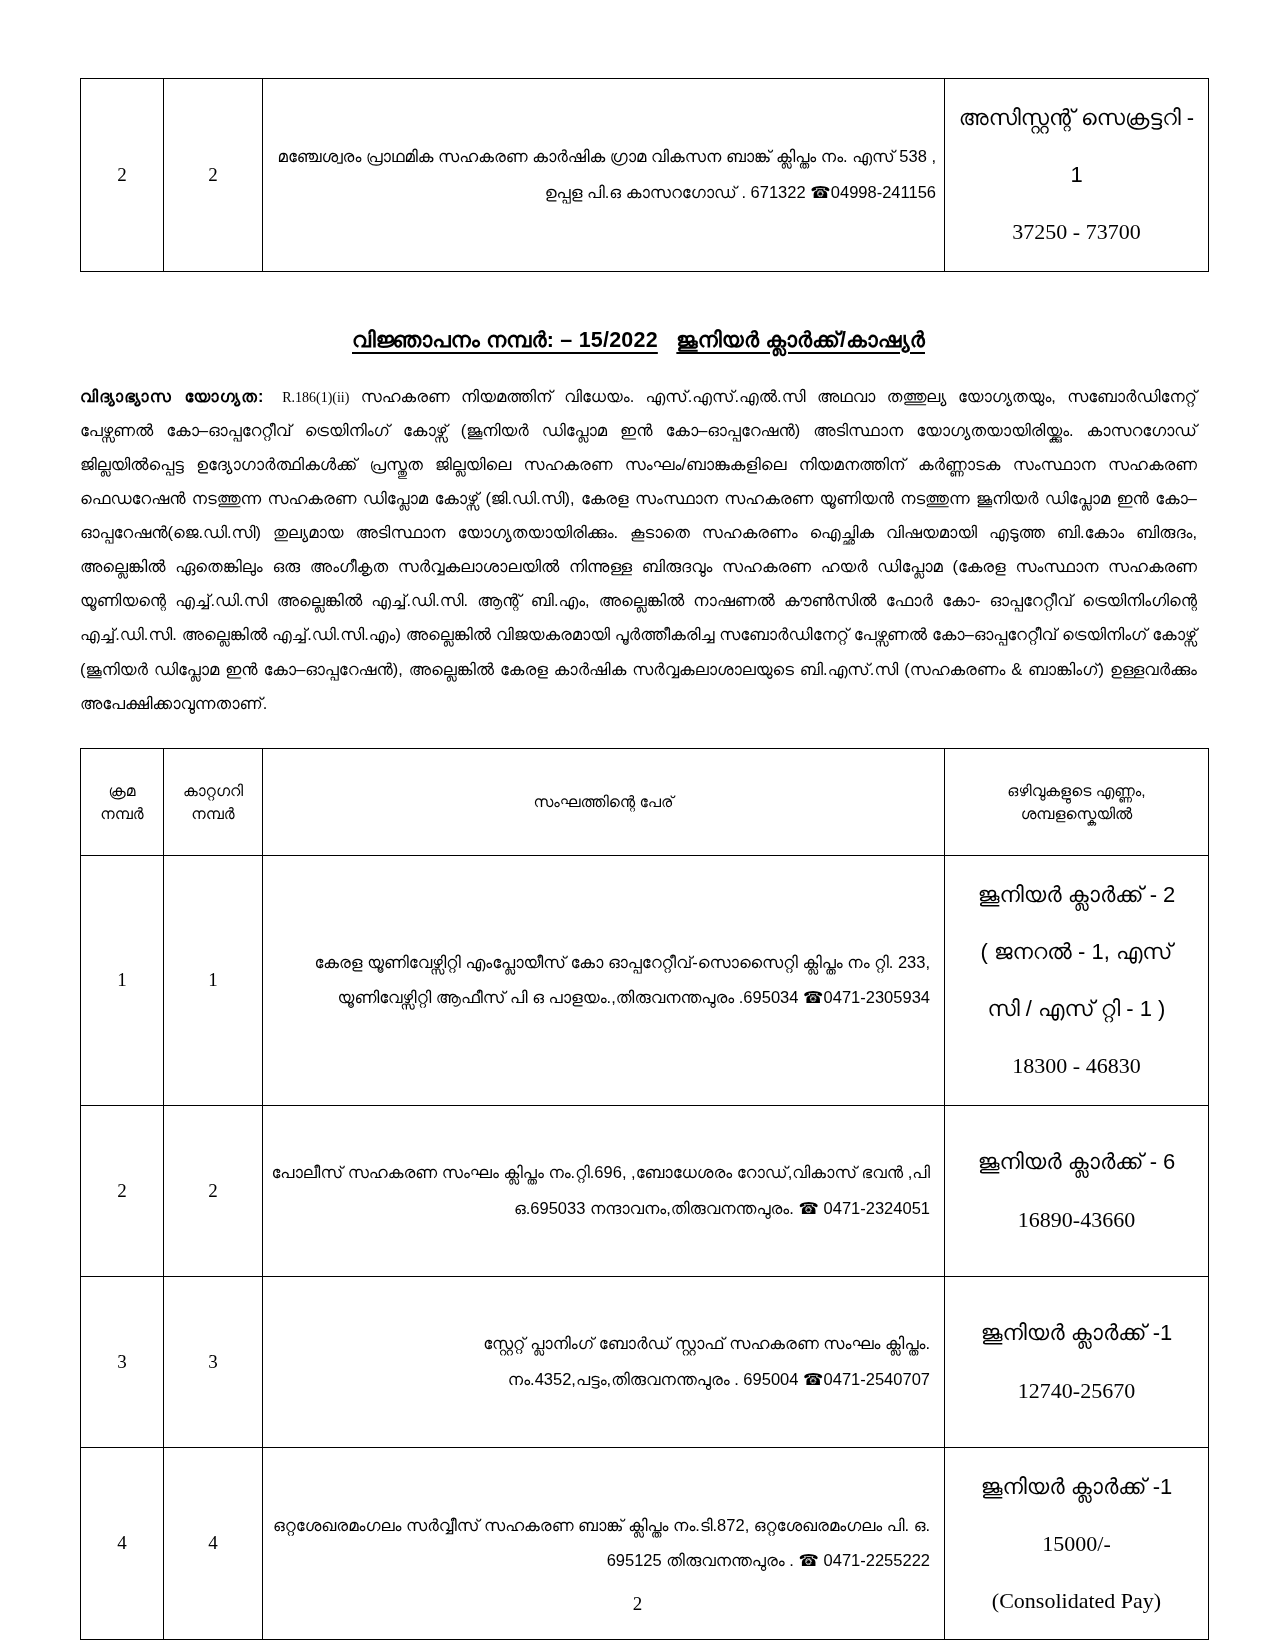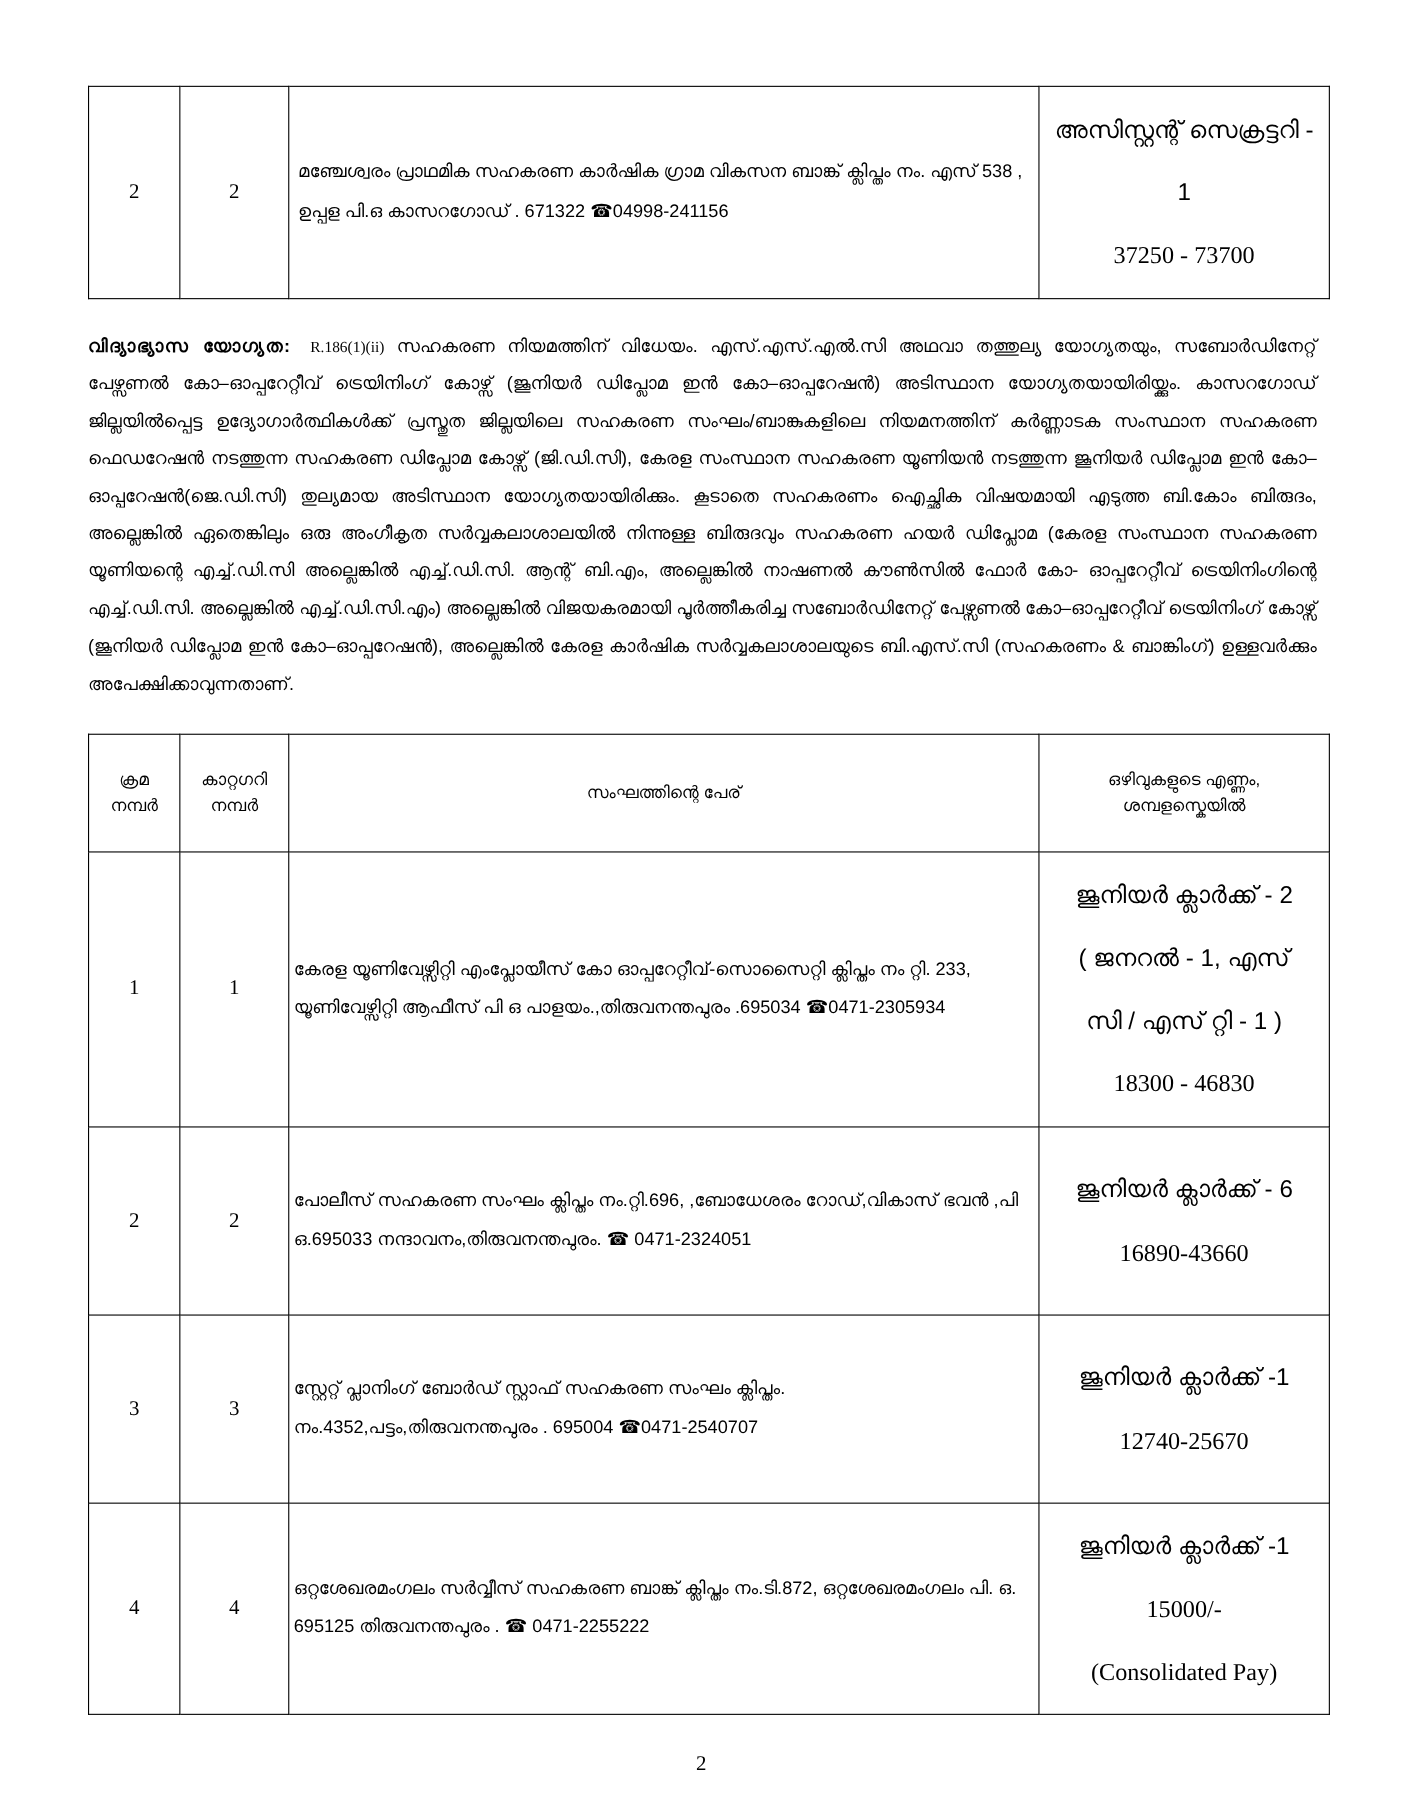--- a/index.html
+++ b/index.html
@@ -33,21 +33,21 @@
     vertical-align: middle;
     padding: 10px 8px;
     font-weight: normal;
   }
 
   
   .top-table { margin-left: 0; }
   .top-table td { height: 168px; }
   .col-sl    { width: 66px;  text-align: center; }
   .col-cat   { width: 82px;  text-align: center; }
-  .col-name  { width: 665px; text-align: left; }
+  .col-name  { width: 665px; text-align: right; }
   .col-vac   { width: 247px; text-align: center; }
 
   .ml {
     font-family: "Liberation Sans", "DejaVu Sans", sans-serif;
     font-size: 16.5px;
     line-height: 2.15;
   }
   .num {
     font-family: "Liberation Serif", "DejaVu Serif", serif;
     font-size: 19px;
@@ -126,20 +126,23 @@
         <td class="col-cat num">2</td>
         <td class="col-name ml">മഞ്ചേശ്വരം പ്രാഥമിക സഹകരണ കാർഷിക ഗ്രാമ വികസന ബാങ്ക് ക്ലിപ്തം നം. എസ് 538 , ഉപ്പള പി.ഒ കാസറഗോഡ് . 671322 ☎04998-241156</td>
         <td class="col-vac">
           <div class="ml vac-line">അസിസ്റ്റന്റ് സെക്രട്ടറി - 1</div>
           <div class="num vac-line">37250 - 73700</div>
         </td>
       </tr>
     </tbody>
   </table>
 
+  <div class="notif-title">
+    <span class="u">വിജ്ഞാപനം നമ്പർ: – 15/2022</span>&nbsp;&nbsp;&nbsp;<span class="u">ജൂനിയർ ക്ലാർക്ക്/കാഷ്യർ</span>
+  </div>
 
   <div class="qual-block">
     <span class="qual-label">വിദ്യാഭ്യാസ യോഗ്യത:</span>
     <span class="rnum">R.186(1)(ii)</span>
     <span>സഹകരണ നിയമത്തിന് വിധേയം. എസ്.എസ്.എൽ.സി അഥവാ തത്തുല്യ യോഗ്യതയും, സബോർഡിനേറ്റ് പേഴ്സണൽ കോ–ഓപ്പറേറ്റീവ് ട്രെയിനിംഗ് കോഴ്സ് (ജൂനിയർ ഡിപ്ലോമ ഇൻ കോ–ഓപ്പറേഷൻ) അടിസ്ഥാന യോഗ്യതയായിരിയ്ക്കും. കാസറഗോഡ് ജില്ലയിൽപ്പെട്ട ഉദ്യോഗാർത്ഥികൾക്ക് പ്രസ്തുത ജില്ലയിലെ സഹകരണ സംഘം/ബാങ്കുകളിലെ നിയമനത്തിന് കർണ്ണാടക സംസ്ഥാന സഹകരണ ഫെഡറേഷൻ നടത്തുന്ന സഹകരണ ഡിപ്ലോമ കോഴ്സ് (ജി.ഡി.സി), കേരള സംസ്ഥാന സഹകരണ യൂണിയൻ നടത്തുന്ന ജൂനിയർ ഡിപ്ലോമ ഇൻ കോ–ഓപ്പറേഷൻ(ജെ.ഡി.സി) തുല്യമായ അടിസ്ഥാന യോഗ്യതയായിരിക്കും. കൂടാതെ സഹകരണം ഐച്ഛിക വിഷയമായി എടുത്ത ബി.കോം ബിരുദം, അല്ലെങ്കിൽ ഏതെങ്കിലും ഒരു അംഗീകൃത സർവ്വകലാശാലയിൽ നിന്നുള്ള ബിരുദവും സഹകരണ ഹയർ ഡിപ്ലോമ (കേരള സംസ്ഥാന സഹകരണ യൂണിയന്റെ എച്ച്.ഡി.സി അല്ലെങ്കിൽ എച്ച്.ഡി.സി. ആന്റ് ബി.എം, അല്ലെങ്കിൽ നാഷണൽ കൗൺസിൽ ഫോർ കോ- ഓപ്പറേറ്റീവ് ട്രെയിനിംഗിന്റെ എച്ച്.ഡി.സി. അല്ലെങ്കിൽ എച്ച്.ഡി.സി.എം) അല്ലെങ്കിൽ വിജയകരമായി പൂർത്തീകരിച്ച സബോർഡിനേറ്റ് പേഴ്സണൽ കോ–ഓപ്പറേറ്റീവ് ട്രെയിനിംഗ് കോഴ്സ് (ജൂനിയർ ഡിപ്ലോമ ഇൻ കോ–ഓപ്പറേഷൻ), അല്ലെങ്കിൽ കേരള കാർഷിക സർവ്വകലാശാലയുടെ ബി.എസ്.സി (സഹകരണം &amp; ബാങ്കിംഗ്) ഉള്ളവർക്കും അപേക്ഷിക്കാവുന്നതാണ്.</span>
   </div>
 
   <table class="doc-table main-table">
     <thead>
       <tr>

